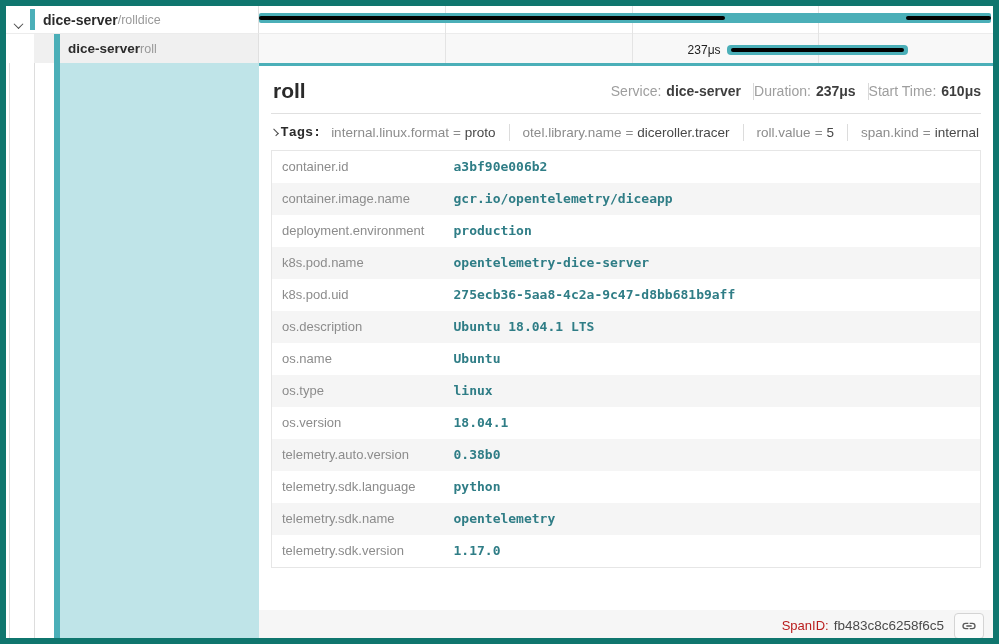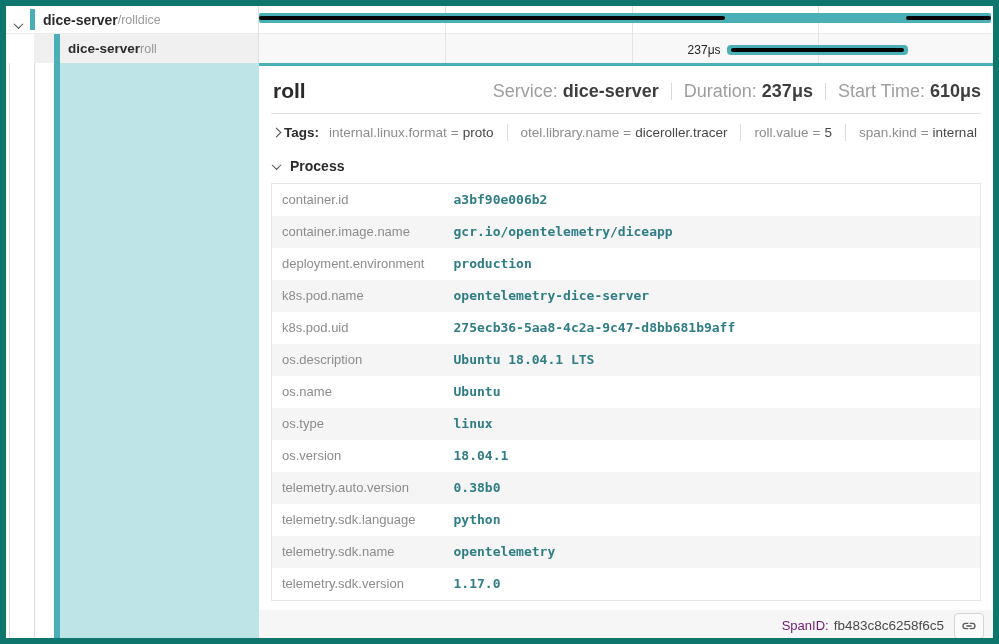--- a/index.html
+++ b/index.html
@@ -51,48 +51,48 @@
   .detail-left { width:253px; flex:0 0 253px; position:relative; background:#fff; }
   .guide { position:absolute; top:0; bottom:0; width:1px; background:#ddd; }
   .guide-a { left:3px; } .guide-b { left:28px; }
   .detail-left .light-teal { position:absolute; left:54px; right:0; top:0; bottom:0; background:#bfe4e8; }
 
   .panel { flex:1; border-top:3px solid #4bafb8; background:#fff; display:flex; flex-direction:column; min-width:0; }
   .panel-inner { padding:0 12px; }
 
   .panel-hdr { display:flex; align-items:center; padding-top:13px; }
   .panel-title { font-size:21px; font-weight:600; color:#2a2a2a; padding-left:2px; }
-  .meta { margin-left:auto; display:flex; align-items:center; font-size:18px; }
+  .meta { margin-left:auto; display:flex; align-items:center; font-size:14px; }
   .meta-item { display:flex; align-items:center; white-space:nowrap; }
-  .meta-item + .meta-item { border-left:1px solid #d9d9d9; margin-left:12px; padding-left:12px; height:17px; }
+  .meta-item + .meta-item { border-left:1px solid #d9d9d9; margin-left:12px; height:17px; }
   .meta-label { color:#9e9e9e; margin-right:5px; }
   .meta-value { color:#3e3e3e; font-weight:bold; }
 
   .divider { height:1px; background:#e0e0e0; margin-top:10px; }
 
   .tags-row { display:flex; align-items:center; padding:10px 2px 9px 2px; font-size:13.5px; }
-  .tags-label { font-weight:bold; color:#2b2b2b; margin:0 10px 0 4px; }
+  .tags-label { font-weight:bold; color:#2b2b2b; margin:0 10px 0 4px;font-family:Liberation Mono, monospace; }
   .tag-item { display:flex; align-items:center; white-space:nowrap; }
   .tag-item + .tag-item { border-left:1px solid #dcdcdc; margin-left:13px; padding-left:13px; height:17px; }
   .tag-key { color:#8c8c8c; }
   .tag-eq  { color:#8c8c8c; padding:0 4px; }
   .tag-val { color:#484848; }
 
   .proc-hdr { display:flex; align-items:center; padding:8px 2px 9px 2px; }
   .proc-label { font-weight:bold; font-size:14px; color:#2b2b2b; margin-left:10px; }
 
   table.kv { width:100%; border-collapse:collapse; border:1px solid #e6e6e6; background:#fff; }
   table.kv tr:nth-child(even) { background:#f5f5f5; }
   table.kv td { padding:8px 10px; font-size:13px; line-height:16px; vertical-align:top; }
   td.kv-key { color:#8c8c8c; width:172px; }
   td.kv-val { color:#2f7d86; font-family:"DejaVu Sans Mono", monospace; font-weight:600; font-size:12.5px; }
 
   .panel-footer { margin-top:auto; height:31px; background:#f6f6f6;
     display:flex; align-items:center; justify-content:flex-end; padding-right:9px; }
-  .spanid-label { color:#701a75; font-size:13px;margin-left:6px; }
+  .spanid-label { color:#b91c1c; font-size:13px;margin-left:6px; }
   .spanid-value { color:#4a4a4a; font-size:13.5px; margin:0 10px 0 5px; }
   .link-btn { width:30px; height:26px; background:#fbfbfb; border:1px solid #d4d4d4; border-radius:4px;
     display:flex; align-items:center; justify-content:center; cursor:pointer; }
   .link-btn svg { display:block; }
 
   .bottom-strip { height:5px; background:#fff; }
 </style>
 </head>
 <body>
 
@@ -185,24 +185,20 @@
               <span class="tag-eq">=</span>
               <span class="tag-val">5</span>
           </span>
           <span class="tag-item">
             <span class="tag-key">span.kind</span>
               <span class="tag-eq">=</span>
               <span class="tag-val">internal</span>
           </span>
         </div>
 
-        <div class="proc-hdr">
-          <span class="chev chev-down"></span>
-          <span class="proc-label">Process</span>
-        </div>
 
         <table class="kv">
           <tbody>
             <tr>
                 <td class="kv-key">container.id</td>
                 <td class="kv-val">a3bf90e006b2</td>
               </tr>
             <tr>
                 <td class="kv-key">container.image.name</td>
                 <td class="kv-val">gcr.io/opentelemetry/diceapp</td>

